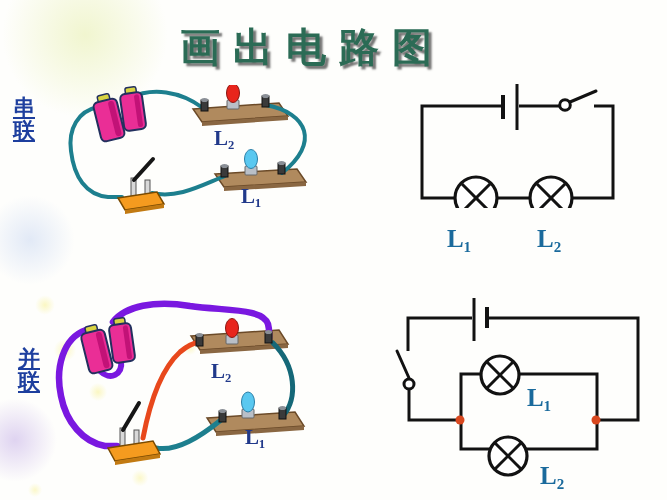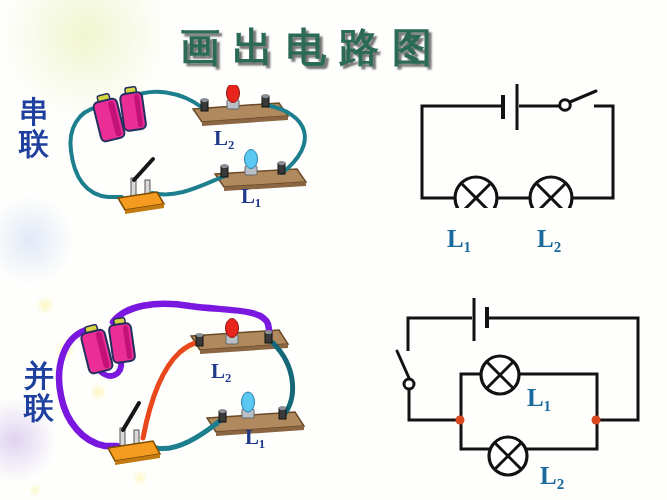--- a/index.html
+++ b/index.html
@@ -19,26 +19,27 @@
       #fefefc;
     padding-left: 40px;
   }
   .page-title {
     position:absolute; left:180px; top:20px; margin:0;
     font-size:40px; font-weight:900; letter-spacing:13px; white-space:nowrap;
     color:var(--title-color,#2b6b55);
     text-shadow:3px 3px 2px rgba(70,70,70,.75);
   }
   .side-label {
-    position:absolute; width:36px; font-size:30px; font-weight:bold;
-    line-height:1.06; text-align:right; word-break:break-all;
+    position:absolute; width:36px; font-size:22px; font-weight:bold;
+    line-height:1.06; text-align:left; word-break:break-all;
     color:var(--side-label,#1e3f9e);
+    text-decoration:underline;
   }
   #label-series   { left:13px; top:96px;  }
-  #label-parallel { left:18px; top:347px;margin-top:13px; }
+  #label-parallel { left:18px; top:347px; }
   .diagram { position:absolute; }
   .lamp-label { position:absolute; font-weight:bold; white-space:nowrap;font-family:Liberation Serif, serif; }
   .lamp-label.schem { font-size:25px; color:var(--schematic-label,#1a6a9c); }
   .lamp-label.phys  { font-size:21px; color:var(--physical-label,#21398a); }
   svg * { vector-effect:none; }
 </style>
 </head>
 <body>
 
 <div class="slide">

